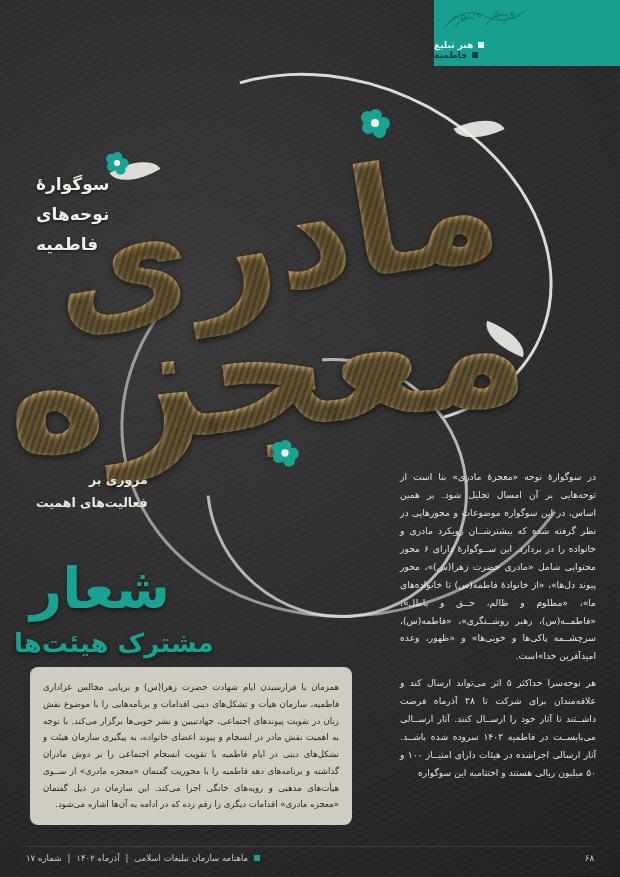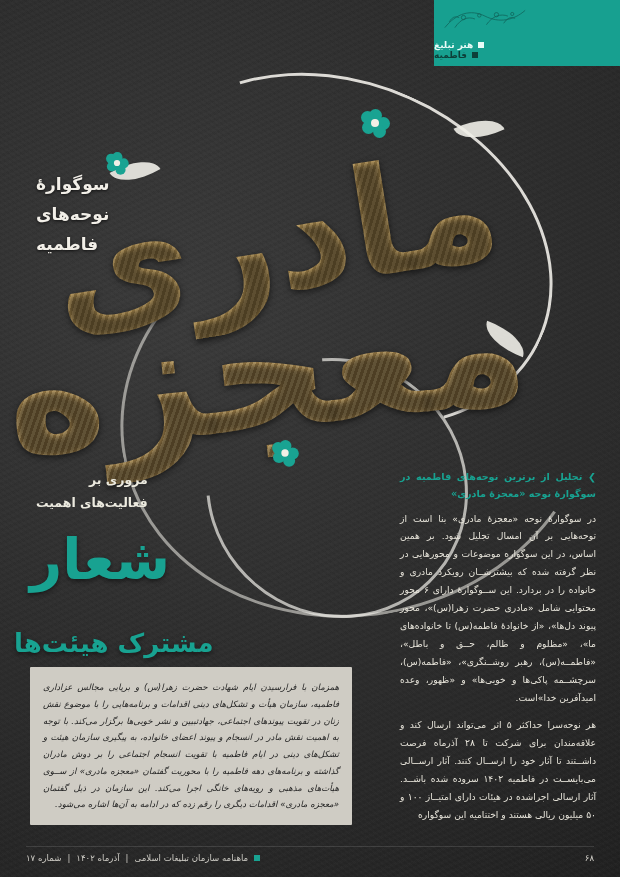--- a/index.html
+++ b/index.html
@@ -116,21 +116,21 @@
     color:#f2efe8;
     font-size:17px;line-height:1.75;font-weight:bold;
     text-shadow:0 1px 3px rgba(0,0,0,.7);
   }
   .subtitle-block{
     position:absolute;top:468px;left:36px;
     text-align:right;direction:rtl;
     color:#eceadf;font-size:12.5px;line-height:1.85;font-weight:bold;
   }
   .shoar{
-    position:absolute;top:527px;left:30px;
+    position:absolute;top:556px;left:30px;
     color:#18a291;font-size:56px;font-weight:bold;letter-spacing:-1px;
     text-shadow:0 2px 5px rgba(0,0,0,.5);
   }
   .moshtarak{
     position:absolute;top:628px;left:14px;
     color:#18a291;font-size:26px;font-weight:bold;
     text-shadow:0 2px 5px rgba(0,0,0,.5);
   }
 
   
@@ -143,22 +143,21 @@
     margin-bottom:7px;
   }
   .col-right p{margin:0 0 9px 0;}
 
   
   .box{
     position:absolute;left:30px;bottom:52px;width:322px;
     background:#cfccc4;color:#242424;
     padding:12px 13px;box-sizing:border-box;
     font-size:8.6px;line-height:1.95;text-align:justify;
-    border-radius:1px;
-    font-style:italic;
+    border-radius:8px;
   }
 
   
   .footer{
     position:absolute;left:0;right:0;bottom:14px;
     display:flex;align-items:center;justify-content:space-between;
     padding:0 26px;box-sizing:border-box;
     color:#cfcdc6;font-size:8.6px;
   }
   .footer .sq{width:6px;height:6px;background:#18a291;display:inline-block;margin-left:6px;}
@@ -246,21 +245,20 @@
 
   <div class="subtitle-block">
     <div>مروری بر</div>
     <div>فعالیت‌های اهمیت</div>
   </div>
 
   <div class="shoar">شعار</div>
   <div class="moshtarak">مشترک هیئت‌ها</div>
 
   <div class="col-right">
-    <div class="col-lead">❯ تجلیل از برترین نوحه‌های فاطمیه در سوگوارۀ نوحه «معجزۀ مادری»</div>
     <p>در سوگوارۀ نوحه «معجزۀ مادری» بنا است از توحه‌هایی بر آن امسال تجلیل شود. بر همین اساس، در این سوگواره موضوعات و محورهایی در نظر گرفته شده که بیشترشــان رویکرد مادری و خانواده را در بردارد. این ســوگوارۀ دارای ۶ محور محتوایی شامل «مادری حضرت زهرا(س)»، محور پیوند دل‌ها»، «از خانوادۀ فاطمه(س) تا خانواده‌های ما»، «مظلوم و ظالم، حــق و باطل»، «فاطمــه(س)، رهبر روشــنگری»، «فاطمه(س)، سرچشــمه پاکی‌ها و خوبی‌ها» و «ظهور، وعده امیدآفرین خدا»است.</p>
     <p>هر نوحه‌سرا حداکثر ۵ اثر می‌تواند ارسال کند و علاقه‌مندان برای شرکت تا ۲۸ آذرماه فرصت داشــتند تا آثار خود را ارســال کنند. آثار ارســالی می‌بایســت در فاطمیه ۱۴۰۲ سروده شده باشــد. آثار ارسالی اجراشده در هیئات دارای امتیــاز ۱۰۰ و ۵۰ میلیون ریالی هستند و اختتامیه این سوگواره</p>
   </div>
 
   <div class="box">همزمان با فرارسیدن ایام شهادت حضرت زهرا(س) و برپایی مجالس عزاداری فاطمیه، سازمان هیأت و تشکل‌های دینی اقدامات و برنامه‌هایی را با موضوع نقش زنان در تقویت پیوندهای اجتماعی، جهادتبیین و نشر خوبی‌ها برگزار می‌کند. با توجه به اهمیت نقش مادر در انسجام و پیوند اعضای خانواده، به پیگیری سازمان هیئت و تشکل‌های دینی در ایام فاطمیه با تقویت انسجام اجتماعی را بر دوش مادران گذاشته و برنامه‌های دهه فاطمیه را با محوریت گفتمان «معجزه مادری» از ســوی هیأت‌های مذهبی و رویه‌های خانگی اجرا می‌کند. این سازمان در ذیل گفتمان «معجزه مادری» اقدامات دیگری را رقم زده که در ادامه به آن‌ها اشاره می‌شود.</div>
 
   <div class="footer-rule"></div>
   <div class="footer">
     <div>۶۸</div>
     <div class="footer-right">

